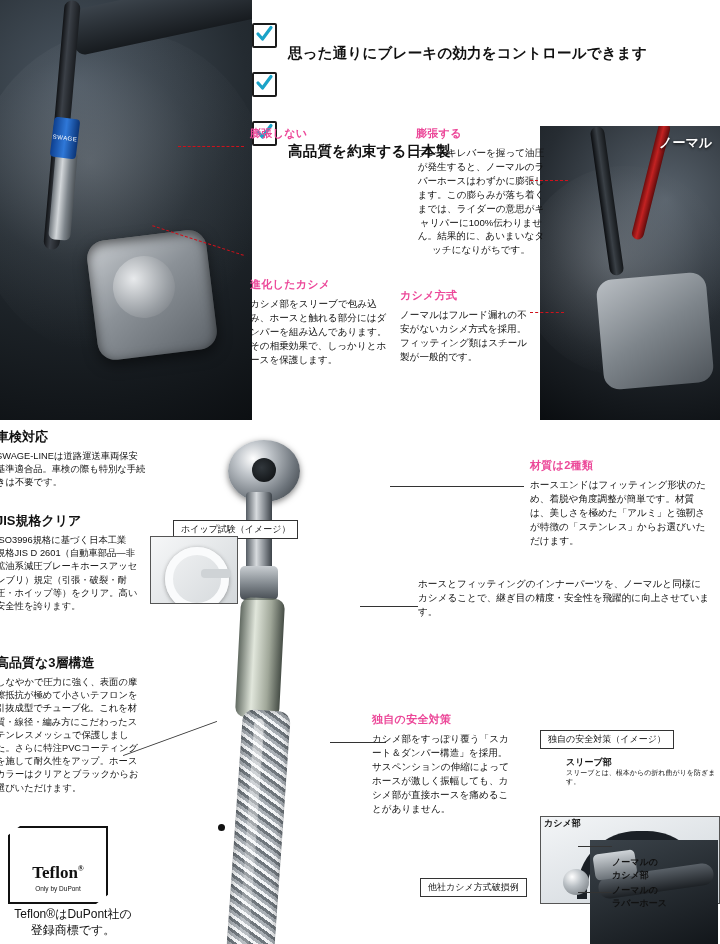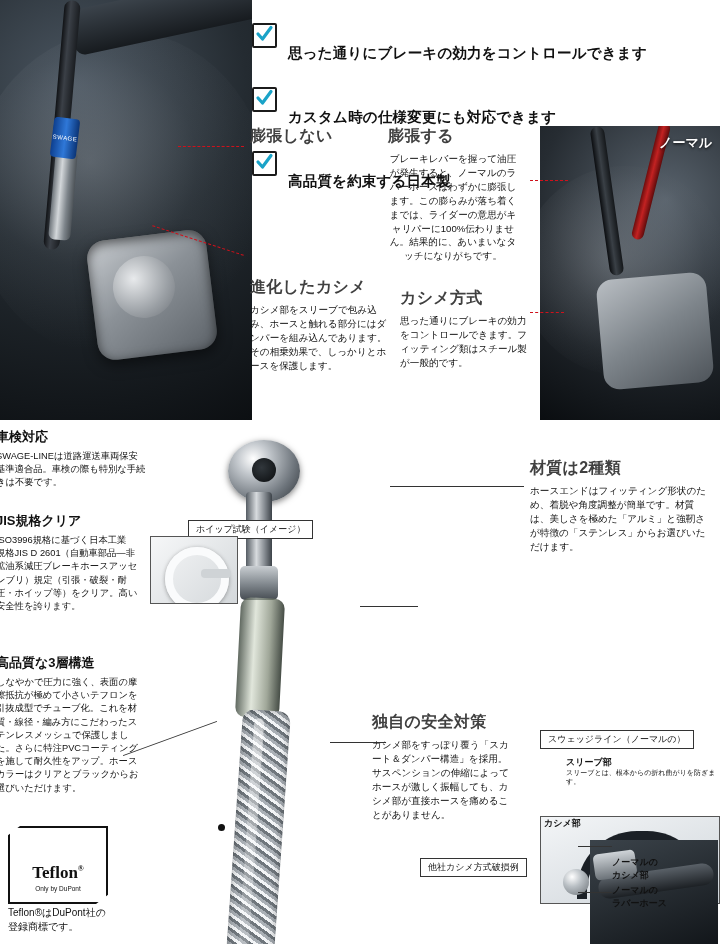--- a/index.html
+++ b/index.html
@@ -96,21 +96,21 @@
   #checklist{left:252px;top:8px;width:470px;}
   .check-row{display:flex;align-items:center;margin-bottom:9px;}
   .check-box{
     width:21px;height:21px;border:2px solid #1b1b1b;background:#fff;border-radius:2px;
     margin-right:11px;position:relative;flex:none;
   }
   .check-box svg{position:absolute;left:1px;top:0px;}
   .check-text{font-size:14.5px;font-weight:bold;color:#111;letter-spacing:.2px;margin-top:36px;}
 
   
-  .hd{font-size:16px;font-weight:bold;color:#404040;letter-spacing:.3px;}
+  .hd{font-size:11px;font-weight:bold;color:#ec4899;letter-spacing:.3px;}
   .hd-dark{font-size:13px;font-weight:bold;color:#111;}
   .bd{font-size:9.6px;line-height:1.45;color:#111;}
   .bd-w{font-size:9.3px;line-height:1.42;color:#111;}
 
   
   .dash{position:absolute;border-top:1.6px dashed #d0111b;}
   .solidline{position:absolute;border-top:1px solid #333;}
 
   
   #hose-photo{
@@ -203,21 +203,21 @@
   
   #teflon{
     left:8px;top:826px;width:96px;height:74px;
     border:2px solid #111;
     background:#fff;
     clip-path:polygon(12% 0,100% 0,100% 88%,88% 100%,0 100%,0 12%);
     display:flex;flex-direction:column;align-items:center;justify-content:center;
   }
   #teflon .t1{font-family:"Liberation Serif",serif;font-size:17px;font-weight:bold;margin-top:24px;}
   #teflon .t2{font-size:6.5px;margin-top:2px;}
-  #teflon-note{left:8px;top:906px;width:130px;font-size:10px;line-height:1.35;}
+  #teflon-note{left:8px;top:906px;width:130px;font-size:12px;line-height:1.35;text-align:center;}
 
   .lbl-sm{font-size:9px;}
   .lbl-bold{font-weight:bold;}
 </style>
 </head>
 <body>
 
 <div class="abs" id="photo-main">
   <div class="disc"></div>
   <div class="topbar"></div>
@@ -243,50 +243,49 @@
         </svg>
     </span>
     <span class="check-text">思った通りにブレーキの効力をコントロールできます</span>
   </div>
   <div class="check-row">
     <span class="check-box">
       <svg width="19" height="19" viewBox="0 0 19 19">
           <path d="M3 9 L7.5 14 L16 2.5" stroke="#1aa3c8" stroke-width="3.2" fill="none" stroke-linecap="round" stroke-linejoin="round"></path>
         </svg>
     </span>
-    <span class="check-text">カスタム時の仕様変更にも対応できます</span>
   </div>
   <div class="check-row">
     <span class="check-box">
       <svg width="19" height="19" viewBox="0 0 19 19">
           <path d="M3 9 L7.5 14 L16 2.5" stroke="#1aa3c8" stroke-width="3.2" fill="none" stroke-linecap="round" stroke-linejoin="round"></path>
         </svg>
     </span>
     <span class="check-text">高品質を約束する日本製</span>
   </div>
 </div>
 
 <div class="abs" style="left:250px;top:126px;width:140px;">
   <div class="hd">膨張しない</div>
 </div>
 
-<div class="abs" style="left:388px;top:126px;width:130px;">
+<div class="abs" style="left:416px;top:126px;width:130px;">
   <div class="hd">膨張する</div>
   <div class="bd" style="margin-top:5px;text-align:center;">ブレーキレバーを握って油圧が発生すると、ノーマルのラバーホースはわずかに膨張します。この膨らみが落ち着くまでは、ライダーの意思がキャリパーに100%伝わりません。結果的に、あいまいなタッチになりがちです。</div>
 </div>
 
 <div class="abs" style="left:250px;top:277px;width:140px;">
   <div class="hd">進化したカシメ</div>
   <div class="bd" style="margin-top:5px;white-space:pre-line;">カシメ部をスリーブで包み込み、ホースと触れる部分にはダンパーを組み込んであります。
 その相乗効果で、しっかりとホースを保護します。</div>
 </div>
 
 <div class="abs" style="left:400px;top:288px;width:130px;">
   <div class="hd">カシメ方式</div>
-  <div class="bd" style="margin-top:5px;">思った通りにブレーキの効力をコントロールできます。フィッティング類はスチール製が一般的です。</div>
+  <div class="bd" style="margin-top:5px;">ノーマルはフルード漏れの不安がないカシメ方式を採用。フィッティング類はスチール製が一般的です。</div>
 </div>
 
 <div class="dash" style="left:178px;top:146px;width:66px;"></div>
 <div class="dash" style="left:150px;top:240px;width:96px;transform:rotate(18deg);"></div>
 <div class="dash" style="left:530px;top:180px;width:38px;"></div>
 <div class="dash" style="left:530px;top:312px;width:34px;"></div>
 
 <div class="abs" style="left:-4px;top:428px;width:150px;">
   <div class="hd-dark">車検対応</div>
   <div class="bd-w" style="margin-top:4px;">SWAGE-LINEは道路運送車両保安基準適合品。車検の際も特別な手続きは不要です。</div>
@@ -304,64 +303,65 @@
 
 <div class="abs" id="hose-photo">
   <div class="banjo"></div>
   <div class="neck"></div>
   <div class="clamp"></div>
   <div class="sleeve"></div>
   <div class="braid"></div>
   <div class="braidhilite"></div>
 </div>
 
-<div class="abs" style="left:156px;top:518px;padding-left:32px;">
+<div class="abs" style="left:141px;top:518px;padding-left:32px;">
   <span class="inset-label">ホイップ試験（イメージ）</span>
 </div>
 <div class="abs inset-box" id="whip-inset">
   <div class="ring"></div>
   <div class="arm"></div>
 </div>
 
 <div class="abs" style="left:530px;top:458px;width:180px;">
   <div class="hd">材質は2種類</div>
   <div class="bd" style="margin-top:5px;">ホースエンドはフィッティング形状のため、着脱や角度調整が簡単です。材質は、美しさを極めた「アルミ」と強靭さが特徴の「ステンレス」からお選びいただけます。</div>
 </div>
 
 <div class="abs" style="left:418px;top:572px;width:292px;">
+  <div class="bd" style="margin-top:5px;">ホースとフィッティングのインナーパーツを、ノーマルと同様にカシメることで、継ぎ目の精度・安全性を飛躍的に向上させています。</div>
 </div>
 
 <div class="abs" style="left:372px;top:712px;width:140px;">
   <div class="hd">独自の安全対策</div>
   <div class="bd" style="margin-top:5px;">カシメ部をすっぽり覆う「スカート＆ダンパー構造」を採用。サスペンションの伸縮によってホースが激しく振幅しても、カシメ部が直接ホースを痛めることがありません。</div>
 </div>
 
 <div class="solidline" style="left:120px;top:738px;width:100px;transform:rotate(-20deg);"></div>
 <div class="solidline" style="left:360px;top:606px;width:58px;"></div>
 <div class="solidline" style="left:330px;top:742px;width:56px;"></div>
 <div class="solidline" style="left:390px;top:486px;width:134px;"></div>
 <div class="abs" style="left:218px;top:824px;width:7px;height:7px;border-radius:50%;background:#111;"></div>
 
 <div class="abs" style="left:540px;top:728px;">
-  <span class="inset-label">スウェッジライン（ノーマルの）</span>
+  <span class="inset-label">独自の安全対策（イメージ）</span>
 </div>
 <div class="abs inset-box" id="swage-inset">
   <div class="curve"></div>
   <div class="ball"></div>
   <div class="gold"></div>
 </div>
 <div class="abs" style="left:566px;top:756px;width:150px;">
   <div class="lbl-sm lbl-bold">スリーブ部</div>
   <div style="font-size:7px;line-height:1.25;">スリーブとは、根本からの折れ曲がりを防ぎます。</div>
 </div>
 <div class="abs" style="left:544px;top:812px;">
   <span class="lbl-sm lbl-bold">カシメ部</span>
 </div>
 
-<div class="abs" style="left:420px;top:856px;">
+<div class="abs" style="left:420px;top:876px;">
   <span class="inset-label">他社カシメ方式破損例</span>
 </div>
 
 <div class="abs" id="normal-bottom">
   <div class="rub"></div>
   <div class="met"></div>
 </div>
 <div class="abs" style="left:612px;top:838px;width:96px;white-space:pre-line;" class2="">
   <div class="lbl-sm lbl-bold" style="white-space:pre-line;">ノーマルの
 カシメ部</div>

